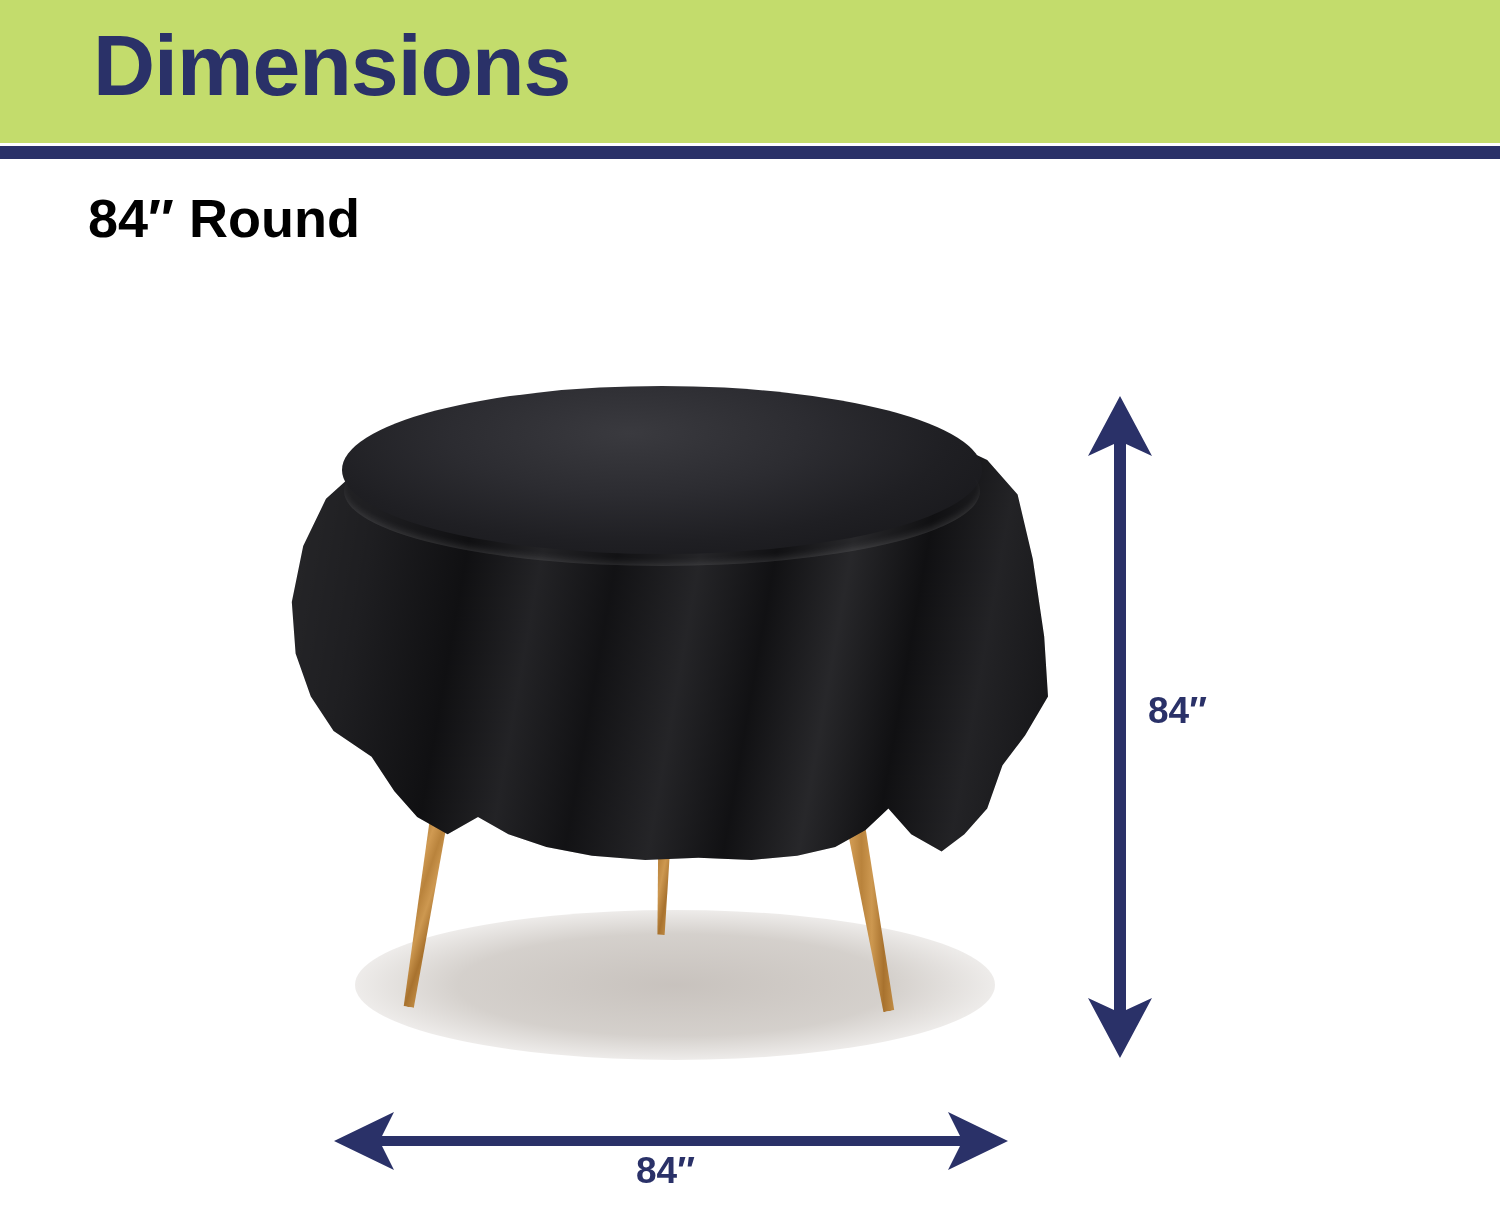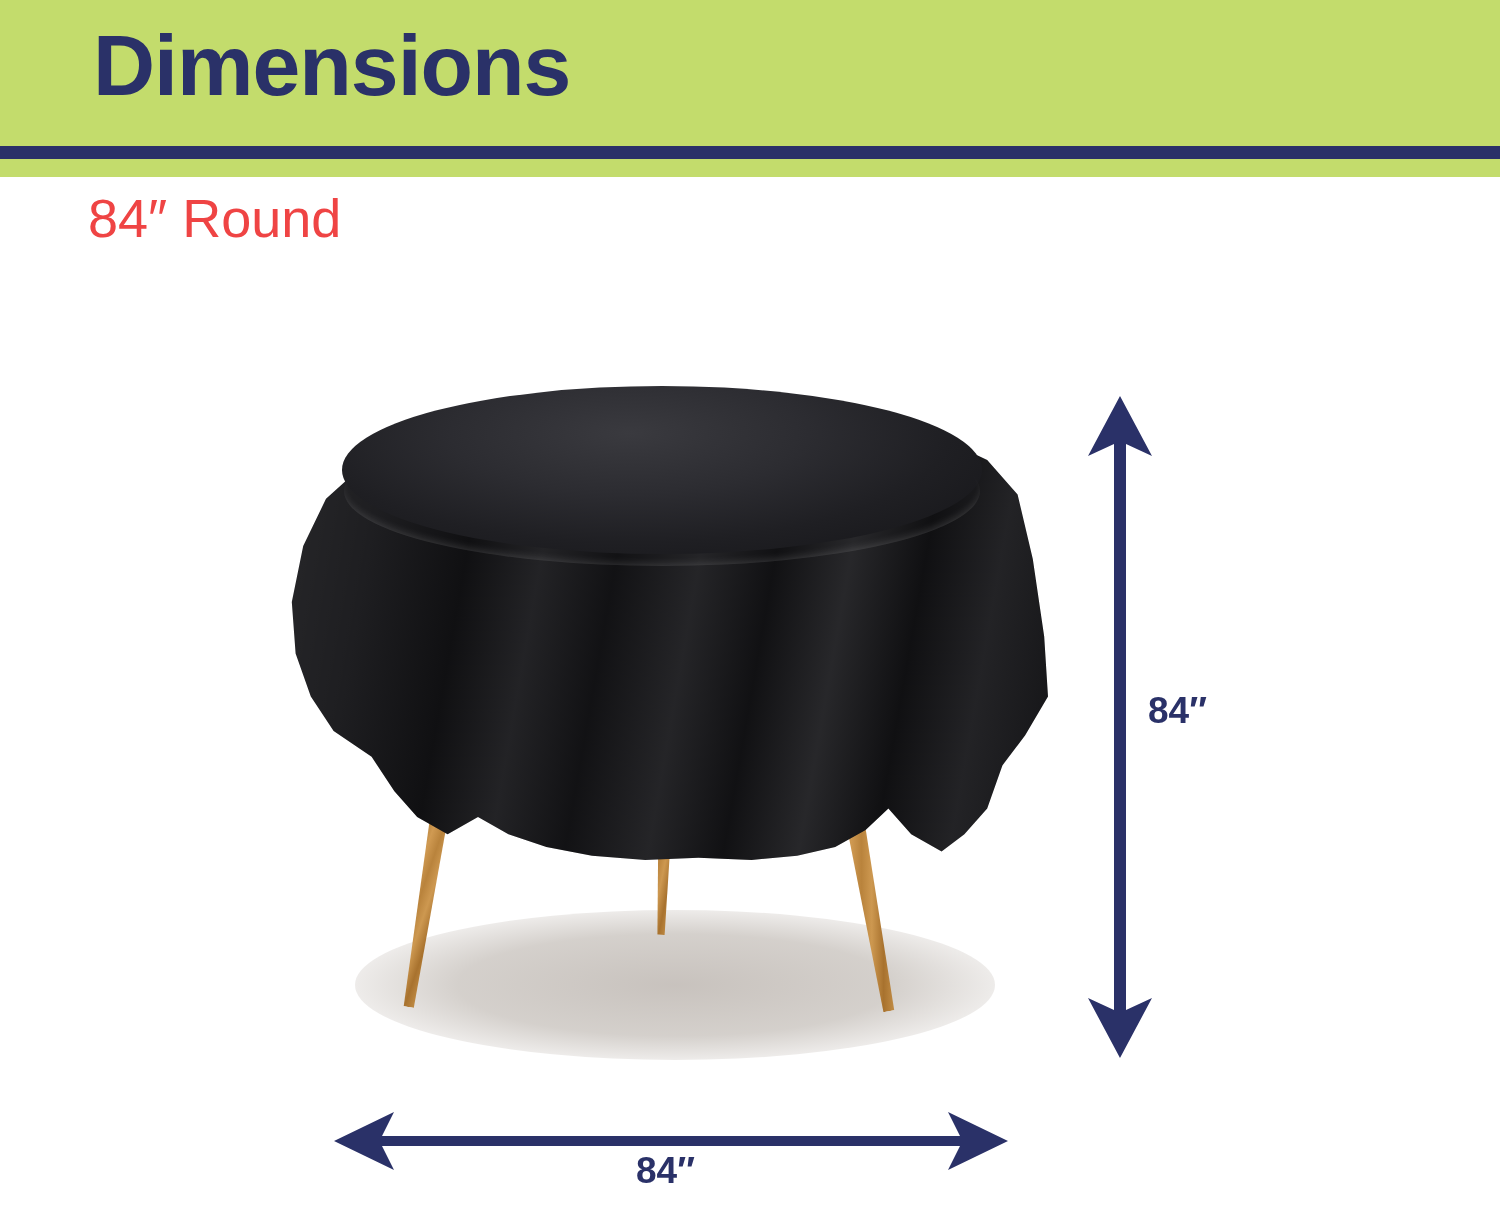--- a/index.html
+++ b/index.html
@@ -17,21 +17,21 @@
     background: #ffffff;
     overflow: hidden;
   }
 
   
   .header-band {
     position: absolute;
     left: 0;
     top: 0;
     width: 1500px;
-    height: 177px;
+    height: 143px;
     background: #c3dc6c;
   }
   .header-title {
     position: absolute;
     left: 93px;
     top: 22px;
     font-size: 86px;
     font-weight: bold;
     color: #2a3168;
     letter-spacing: -1px;
@@ -46,22 +46,22 @@
     height: 13px;
     background: #2a3168;
   }
 
   
   .subtitle {
     position: absolute;
     left: 88px;
     top: 186px;
     font-size: 54px;
-    font-weight: normal;
-    color: #ef4444;
+    font-weight: bold;
+    color: #000000;
     line-height: 1.2;
     white-space: nowrap;
   }
 
   
   .product-stage {
     position: absolute;
     left: 270px;
     top: 370px;
     width: 790px;

